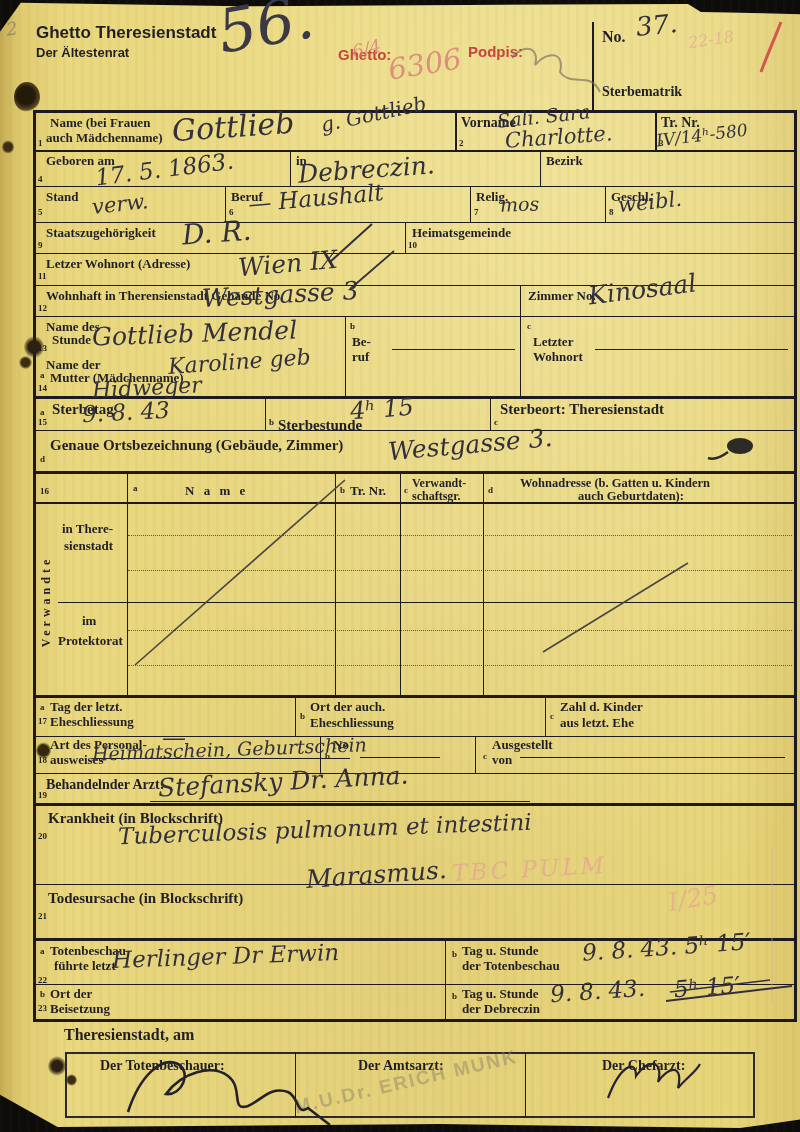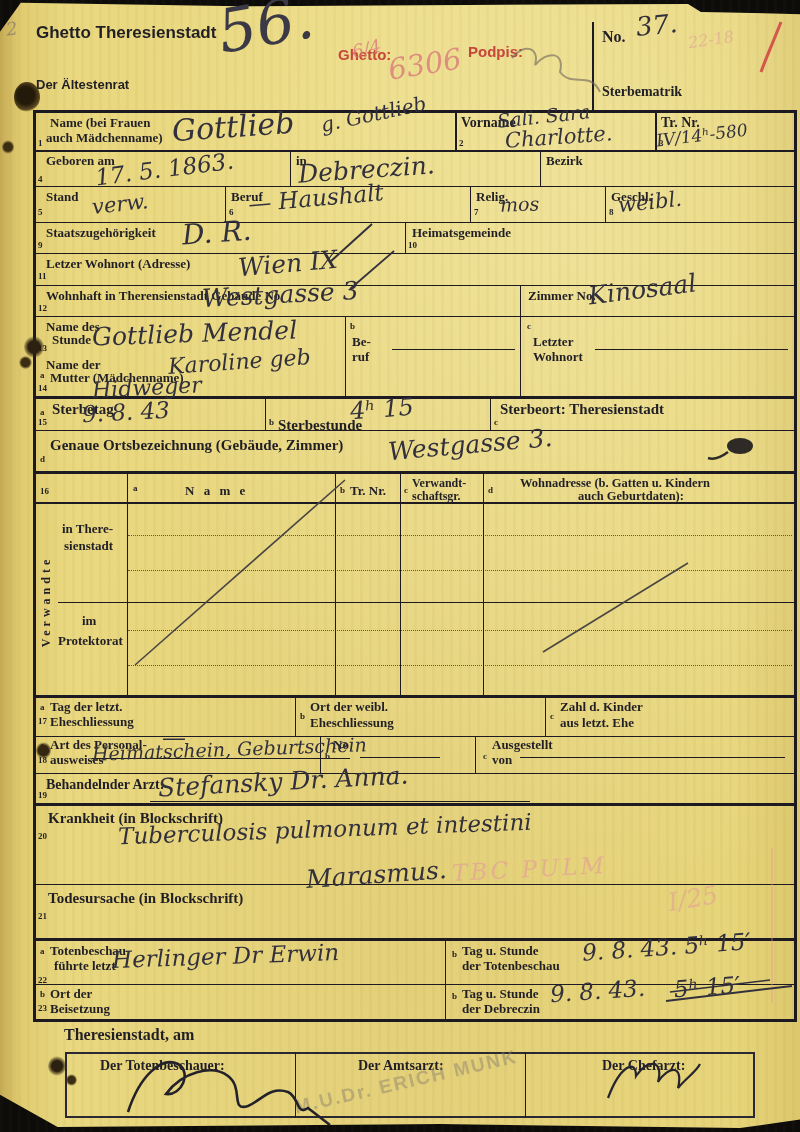--- a/index.html
+++ b/index.html
@@ -35,21 +35,21 @@
 </style>
 </head>
 <body>
 
 <div class="page">
   <div class="paper"></div>
   <div class="paper2"></div>
 
   <div class="hw" style="left:6px;top:20px;font-size:18px;color:rgba(130,120,105,.7);transform:rotate(-8deg);">2</div>
   <div class="lb sans" style="left:36px;top:24px;font-size:17px;">Ghetto Theresienstadt</div>
-  <div class="lb sans" style="left:36px;top:46px;font-size:13px;margin-top:32px;">Der Ältestenrat</div>
+  <div class="lb sans" style="left:36px;top:46px;font-size:13px;">Der Ältestenrat</div>
 
   <div class="hw" style="left:218px;top:-6px;font-size:60px;transform:rotate(-10deg);color:#3b3945;">56.</div>
 
   <div class="lb sans red" style="left:338px;top:47px;font-size:15px;z-index:20;">Ghetto:</div>
   <div class="lb sans red" style="left:468px;top:44px;font-size:15px;z-index:20;">Podpis:</div>
   <div class="hw pink" style="left:352px;top:40px;font-size:18px;transform:rotate(-14deg);">6/4</div>
   <div class="hw pink" style="left:388px;top:50px;font-size:29px;transform:rotate(-9deg);">6306</div>
   <div class="hw" style="left:688px;top:32px;font-size:16px;color:rgba(225,145,155,.5);transform:rotate(-8deg);">22-18</div>
 
   <div class="vl" style="left:592px;top:22px;height:88px;width:2px;"></div>
@@ -209,21 +209,21 @@
   <div class="lb" style="left:62px;top:522px;">in There-</div>
   <div class="lb" style="left:64px;top:539px;">sienstadt</div>
   <div class="lb" style="left:82px;top:614px;">im</div>
   <div class="lb" style="left:58px;top:634px;">Protektorat</div>
 
   <div class="lb nm" style="left:40px;top:703px;">a</div>
   <div class="lb" style="left:50px;top:700px;">Tag der letzt.</div>
   <div class="lb nm" style="left:38px;top:717px;">17</div>
   <div class="lb" style="left:50px;top:715px;">Eheschliessung</div>
   <div class="lb nm" style="left:300px;top:712px;">b</div>
-  <div class="lb" style="left:310px;top:700px;">Ort der weibl.</div>
+  <div class="lb" style="left:310px;top:700px;">Ort der auch.</div>
   <div class="lb" style="left:310px;top:716px;">Eheschliessung</div>
   <div class="lb nm" style="left:550px;top:712px;">c</div>
   <div class="lb" style="left:560px;top:700px;">Zahl d. Kinder</div>
   <div class="lb" style="left:560px;top:716px;">aus letzt. Ehe</div>
 
   <div class="lb nm" style="left:40px;top:741px;">a</div>
   <div class="lb" style="left:50px;top:738px;">Art des Personal-</div>
   <div class="lb nm" style="left:38px;top:756px;">18</div>
   <div class="lb" style="left:50px;top:753px;">ausweises</div>
   <div class="lb nm" style="left:325px;top:752px;">b</div>

